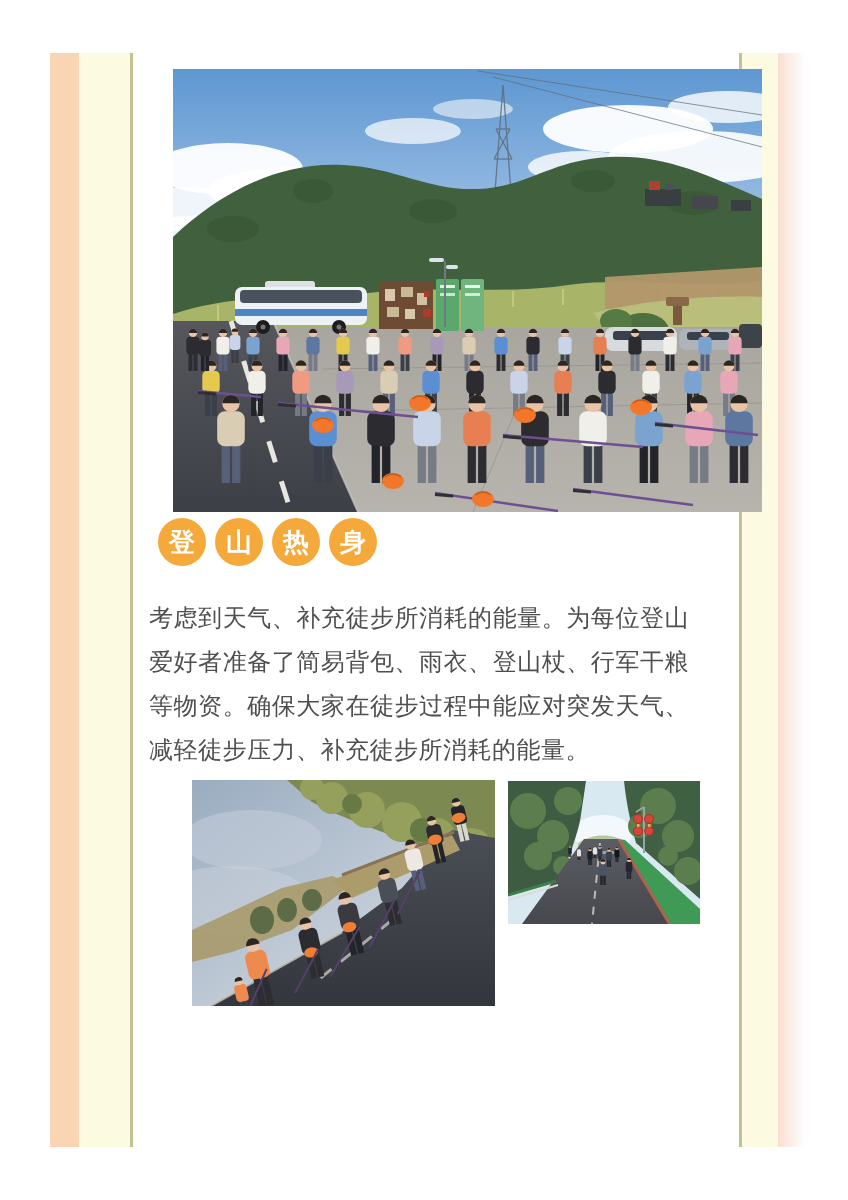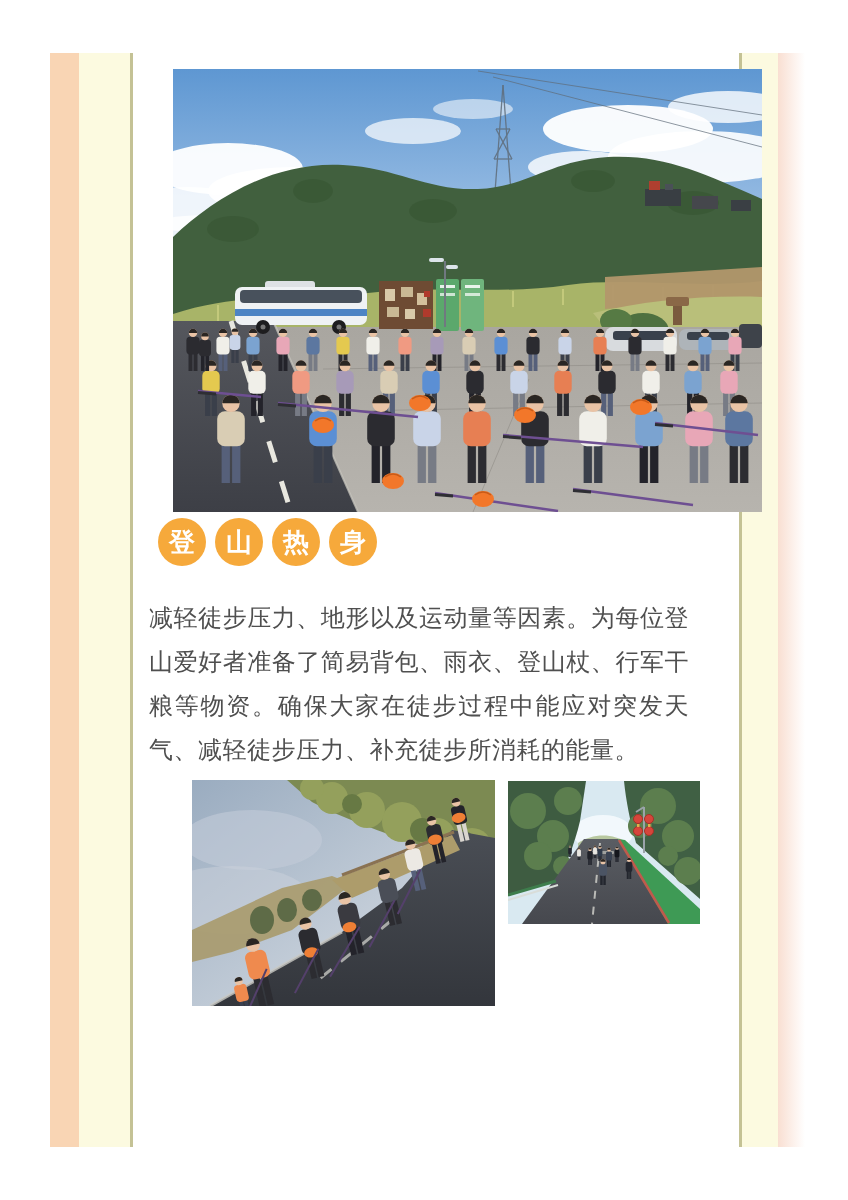--- a/index.html
+++ b/index.html
@@ -506,21 +506,21 @@
         <span>山</span>
       </div>
     <div class="badge" style="background: rgb(246, 169, 59); color: rgb(255, 255, 255);">
         <span>热</span>
       </div>
     <div class="badge" style="background: rgb(246, 169, 59); color: rgb(255, 255, 255);">
         <span>身</span>
       </div>
   </div>
 
-  <p class="para" style="color: rgb(79, 79, 79);">减轻徒步压力、地形以及运动量等因素。为每位登山爱好者准备了简易背包、雨衣、登山杖、行军干粮等物资。确保大家在徒步过程中能应对突发天气、减轻徒步压力、补充徒步所消耗的能量。</p>
+  <p class="para" style="color: rgb(79, 79, 79);">考虑到天气、补充徒步所消耗的能量。为每位登山爱好者准备了简易背包、雨衣、登山杖、行军干粮等物资。确保大家在徒步过程中能应对突发天气、减轻徒步压力、补充徒步所消耗的能量。</p>
 
   <figure class="photo" id="photo-bl" aria-label="队员们手持登山杖沿坡道徒步，部分身穿橙色装备">
     <svg width="303" height="226" viewBox="0 0 303 226">
       <defs>
         <linearGradient id="graySky" x1="0" y1="0" x2="1" y2="1">
           <stop offset="0" stop-color="#9AACC0"></stop>
             <stop offset="1" stop-color="#DFE3E8"></stop>
         </linearGradient>
         <linearGradient id="roadG2" x1="0" y1="0" x2="0" y2="1">
           <stop offset="0" stop-color="#4A4E55"></stop>

